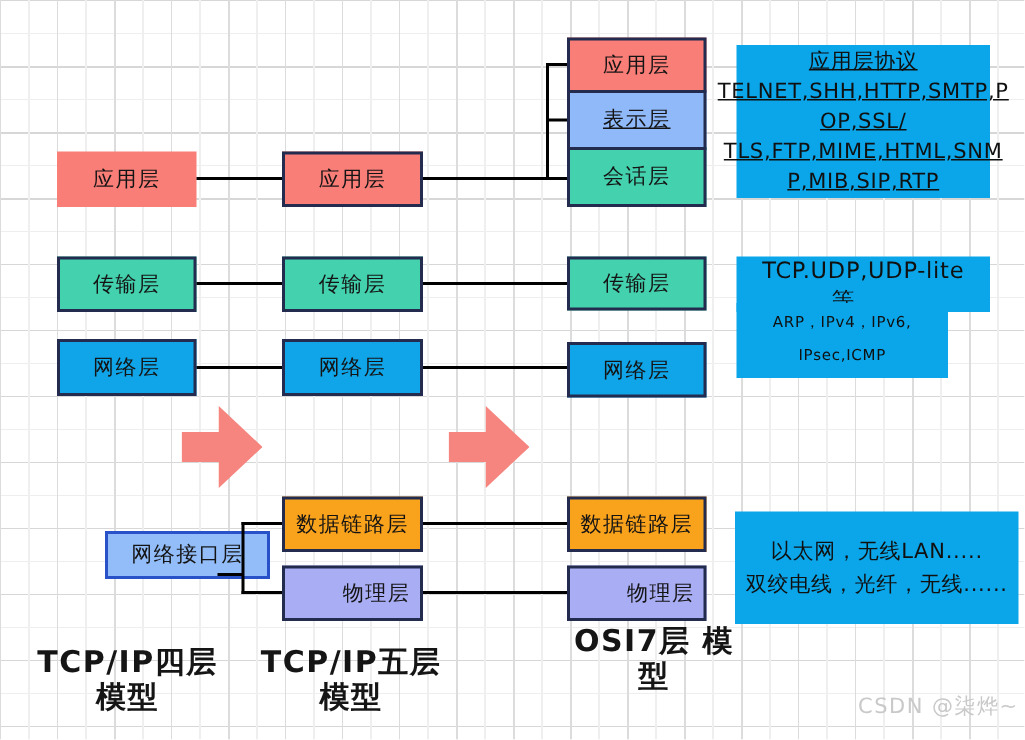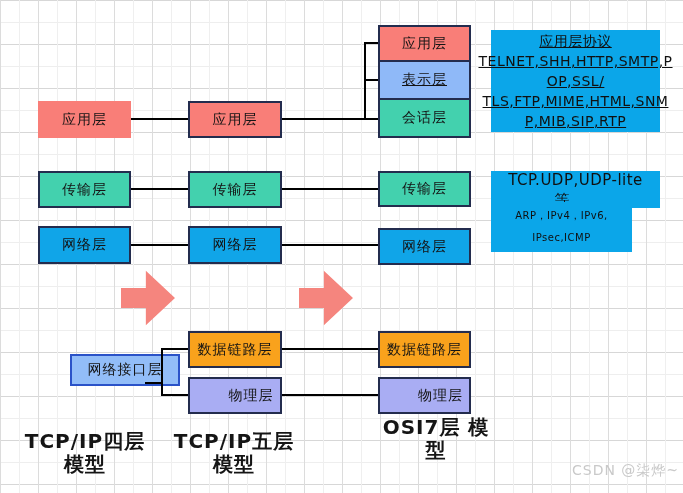--- a/index.html
+++ b/index.html
@@ -66,20 +66,22 @@
   <div class="box lavender" style="left:378px;top:377px;width:93px;height:37px;">物理层</div>
 
   <div class="proto" style="left:491px;top:30px;width:169px;height:102px;text-decoration:underline;">应用层协议
 TELNET,SHH,HTTP,SMTP,P
 OP,SSL/
 TLS,FTP,MIME,HTML,SNM
 P,MIB,SIP,RTP</div>
   <div class="proto" style="left:491px;top:171px;width:169px;height:37px;font-size:15px;">TCP.UDP,UDP-lite等.....</div>
   <div class="proto" style="left:491px;top:202px;width:141px;height:50px;font-size:10px;line-height:22px;">ARP，IPv4，IPv6,
 IPsec,ICMP</div>
+  <div class="proto" style="left:490px;top:341px;width:189px;height:75px;line-height:22px;">以太网，无线LAN.....
+双绞电线，光纤，无线......</div>
 
   <div class="hline" style="left:131px;top:118px;width:57px;"></div>
   <div class="hline" style="left:282px;top:118px;width:96px;"></div>
   <div class="vline" style="left:364px;top:42px;height:78px;"></div>
   <div class="hline" style="left:364px;top:42px;width:14px;"></div>
   <div class="hline" style="left:364px;top:79px;width:14px;"></div>
 
   <div class="hline" style="left:131px;top:188px;width:57px;"></div>
   <div class="hline" style="left:282px;top:188px;width:96px;"></div>
 

